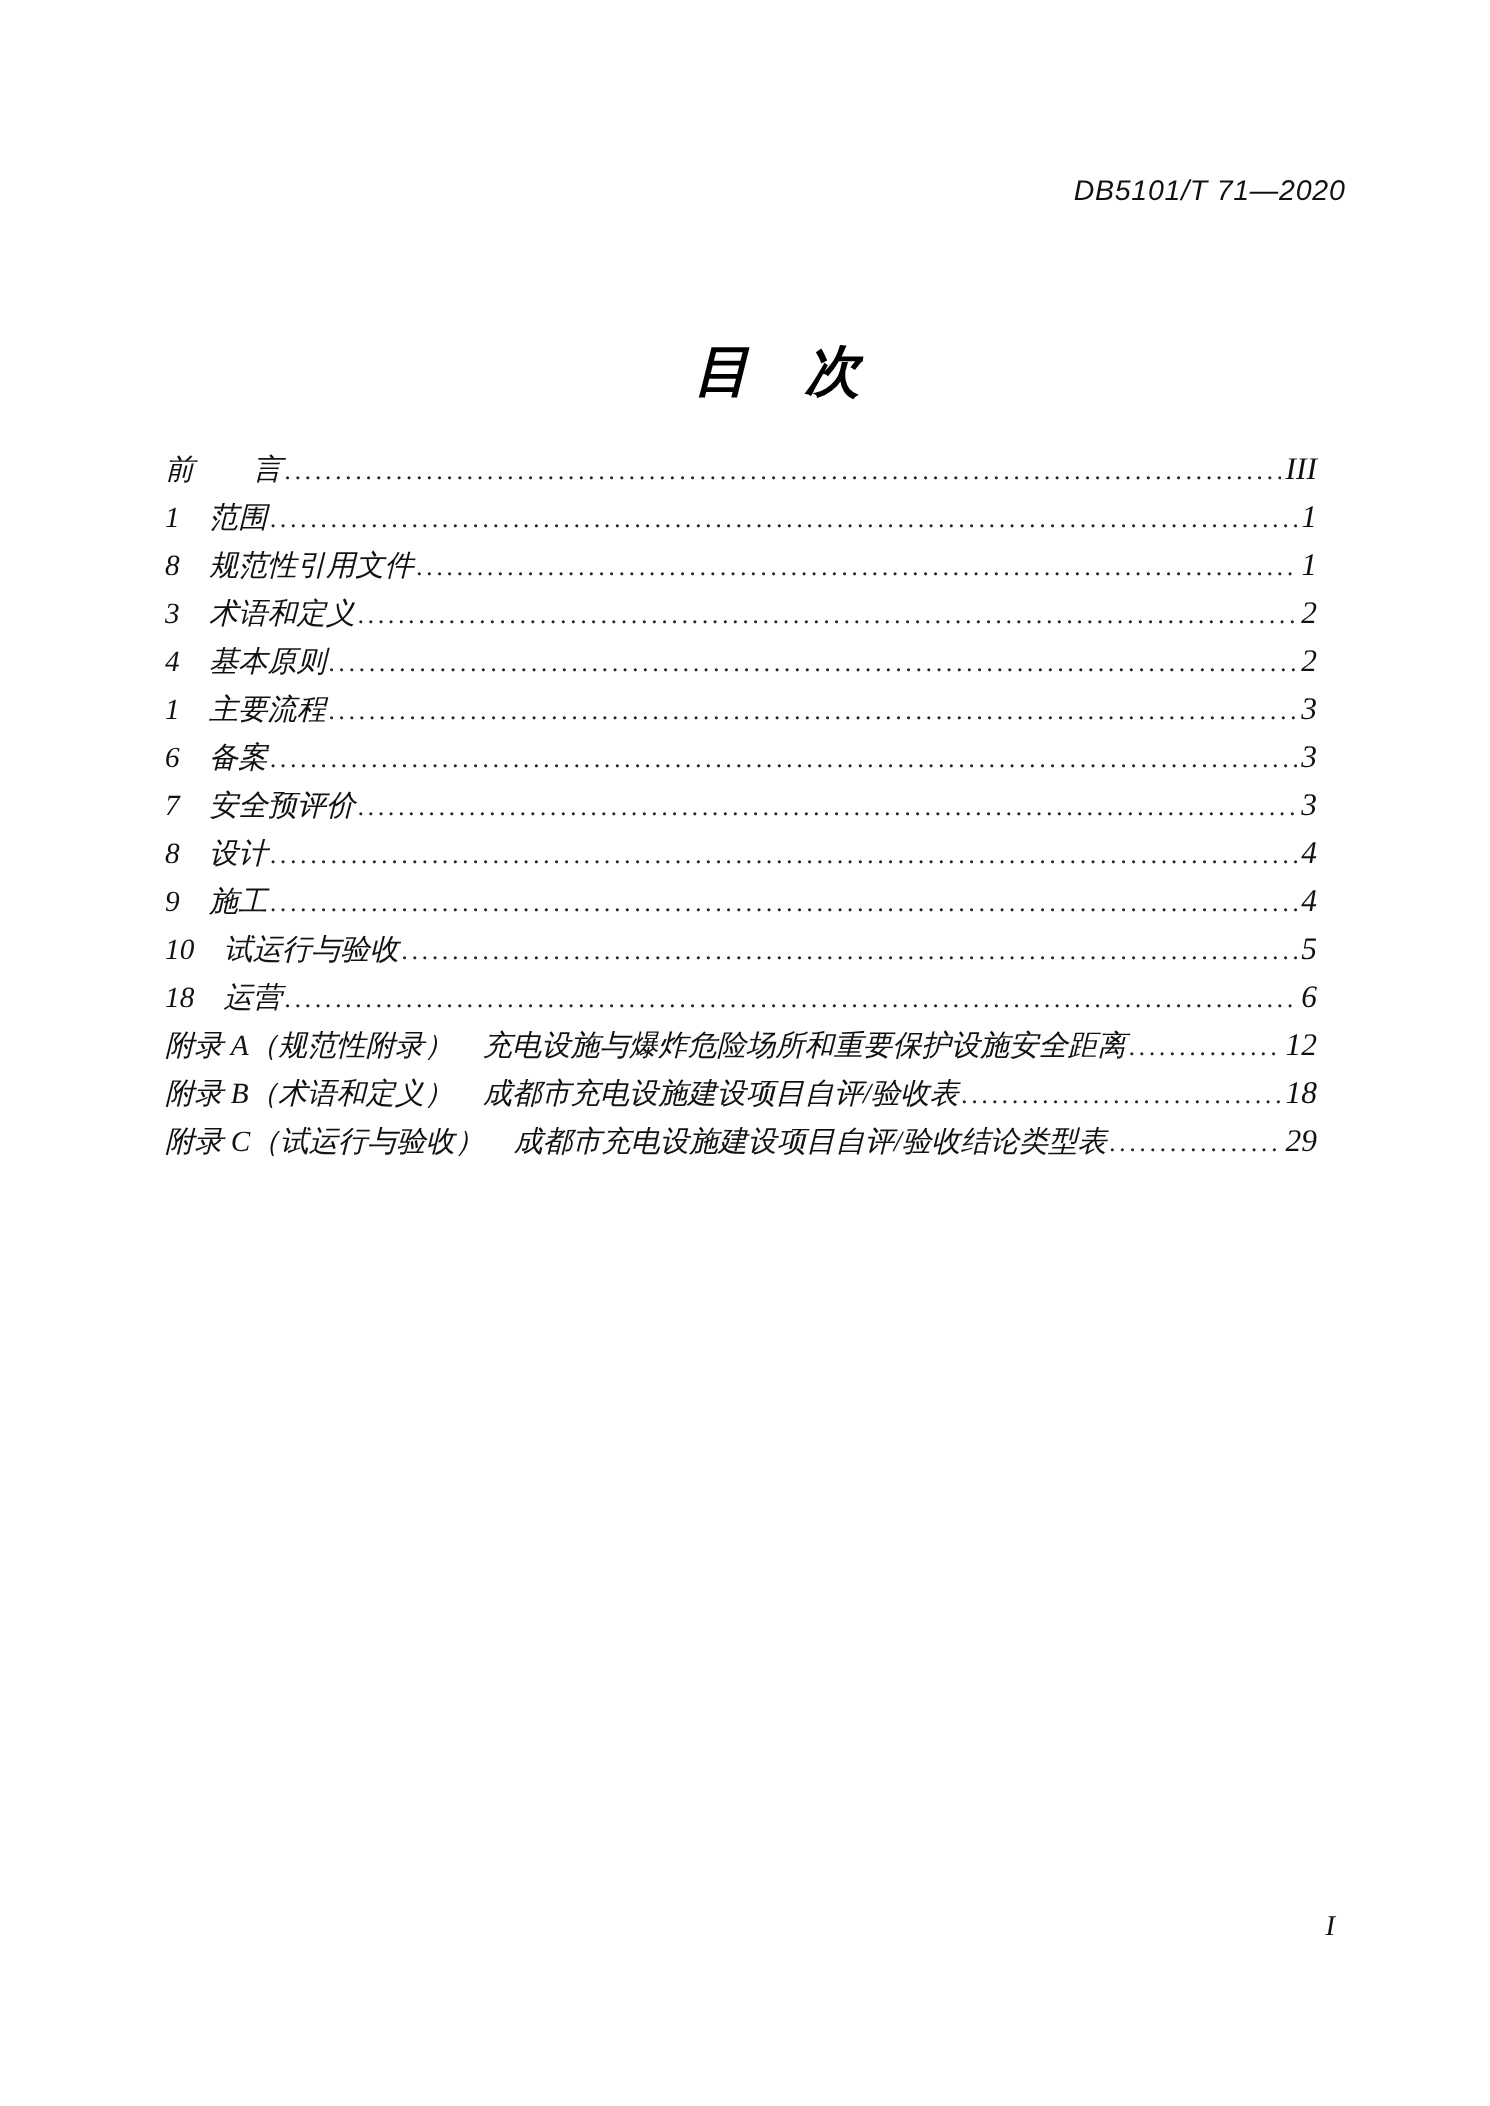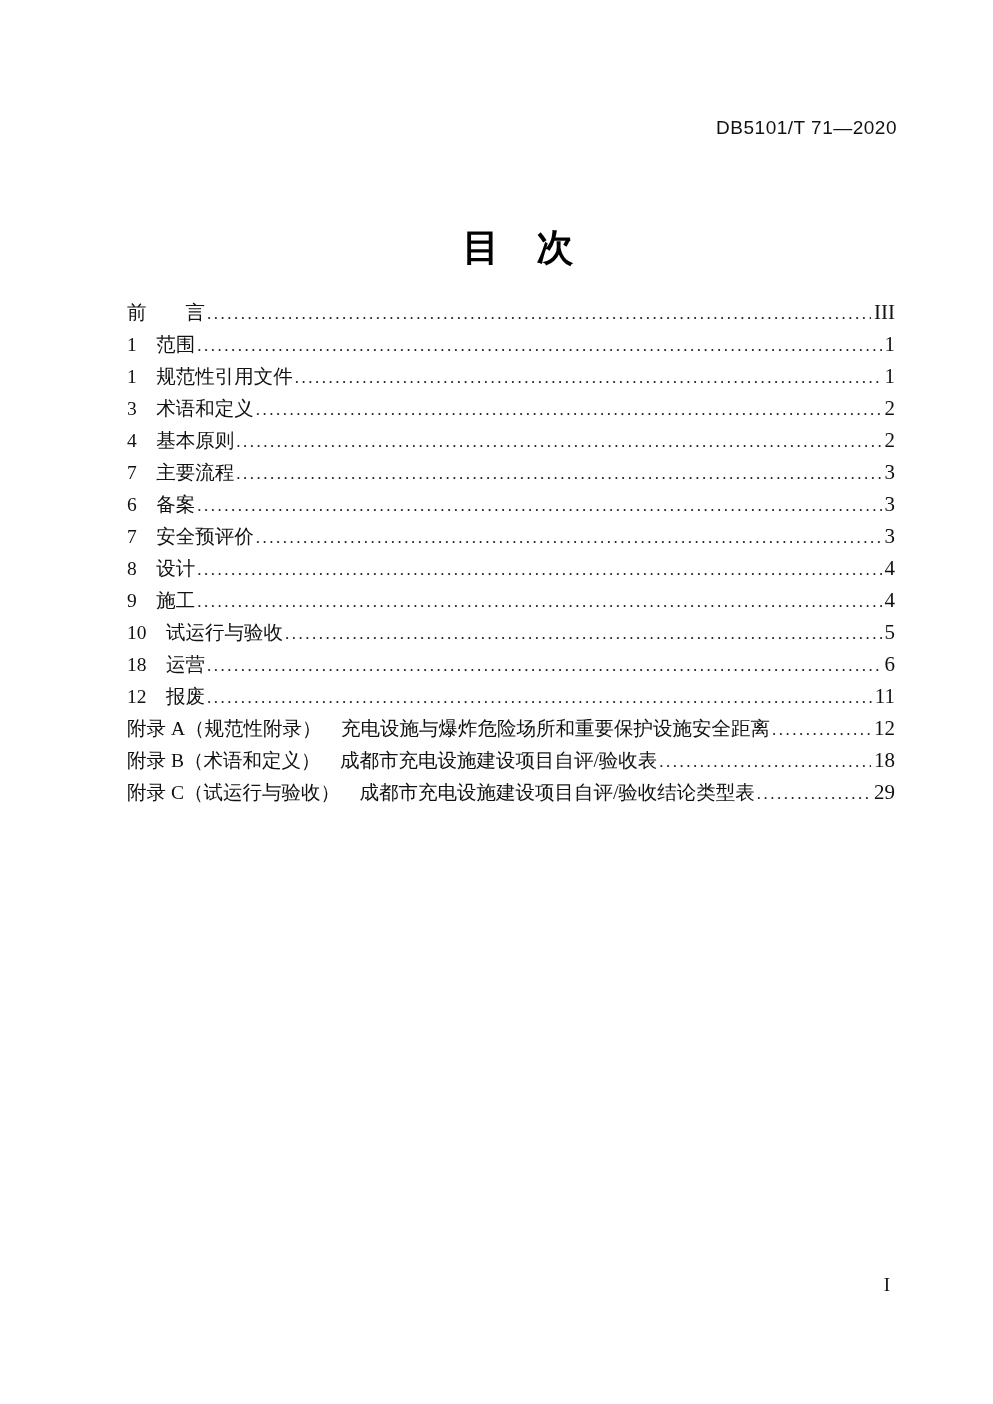--- a/index.html
+++ b/index.html
@@ -8,20 +8,21 @@
     background: #ffffff;
   }
   .page {
     position: relative;
     width: 993px;
     height: 1404px;
     background: #ffffff;
     color: #1a1a1a;
     font-family: "Liberation Serif", "DejaVu Serif", serif;
     overflow: hidden;
+    font-style: italic;
   }
   .doc-header {
     position: absolute;
     top: 117px;
     left: 118px;
     width: 779px;
     text-align: right;
     font-family: "Liberation Sans", "DejaVu Sans", sans-serif;
     font-size: 19px;
     letter-spacing: 0.5px;
@@ -37,21 +38,21 @@
     text-align: center;
     font-family: "Liberation Sans", "DejaVu Sans", sans-serif;
     font-weight: bold;
     font-size: 37px;
     color: #000;
     white-space: pre;
   }
   .toc {
     position: absolute;
     top: 296px;
-    left: 127px;
+    left: 110px;
     width: 768px;
   }
   .toc-row {
     display: flex;
     align-items: baseline;
     height: 32px;
     line-height: 32px;
     font-size: 19.5px;
     color: #111;
   }
@@ -100,36 +101,36 @@
         <span class="toc-label">前　　言</span>
         <span class="toc-dots"></span>
         <span class="toc-page">III</span>
       </div>
       <div class="toc-row">
         <span class="toc-label">1　范围</span>
         <span class="toc-dots"></span>
         <span class="toc-page">1</span>
       </div>
       <div class="toc-row">
-        <span class="toc-label">1　规范性引用文件</span>
+        <span class="toc-label">8　规范性引用文件</span>
         <span class="toc-dots"></span>
         <span class="toc-page">1</span>
       </div>
       <div class="toc-row">
         <span class="toc-label">3　术语和定义</span>
         <span class="toc-dots"></span>
         <span class="toc-page">2</span>
       </div>
       <div class="toc-row">
         <span class="toc-label">4　基本原则</span>
         <span class="toc-dots"></span>
         <span class="toc-page">2</span>
       </div>
       <div class="toc-row">
-        <span class="toc-label">7　主要流程</span>
+        <span class="toc-label">1　主要流程</span>
         <span class="toc-dots"></span>
         <span class="toc-page">3</span>
       </div>
       <div class="toc-row">
         <span class="toc-label">6　备案</span>
         <span class="toc-dots"></span>
         <span class="toc-page">3</span>
       </div>
       <div class="toc-row">
         <span class="toc-label">7　安全预评价</span>
@@ -150,25 +151,20 @@
         <span class="toc-label">10　试运行与验收</span>
         <span class="toc-dots"></span>
         <span class="toc-page">5</span>
       </div>
       <div class="toc-row">
         <span class="toc-label">18　运营</span>
         <span class="toc-dots"></span>
         <span class="toc-page">6</span>
       </div>
       <div class="toc-row">
-        <span class="toc-label">12　报废</span>
-        <span class="toc-dots"></span>
-        <span class="toc-page">11</span>
-      </div>
-      <div class="toc-row">
         <span class="toc-label">附录 A（规范性附录）　充电设施与爆炸危险场所和重要保护设施安全距离</span>
         <span class="toc-dots"></span>
         <span class="toc-page">12</span>
       </div>
       <div class="toc-row">
         <span class="toc-label">附录 B（术语和定义）　成都市充电设施建设项目自评/验收表</span>
         <span class="toc-dots"></span>
         <span class="toc-page">18</span>
       </div>
       <div class="toc-row">

